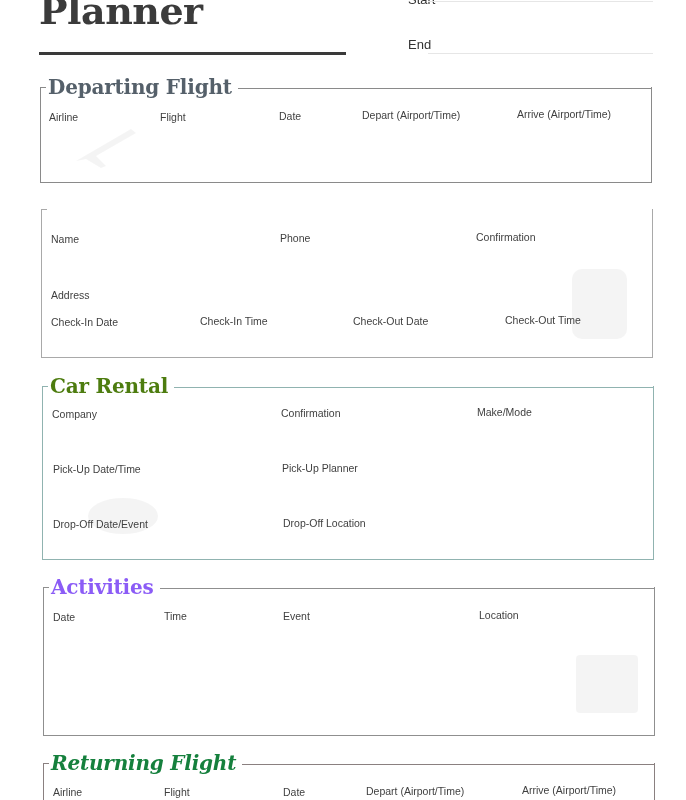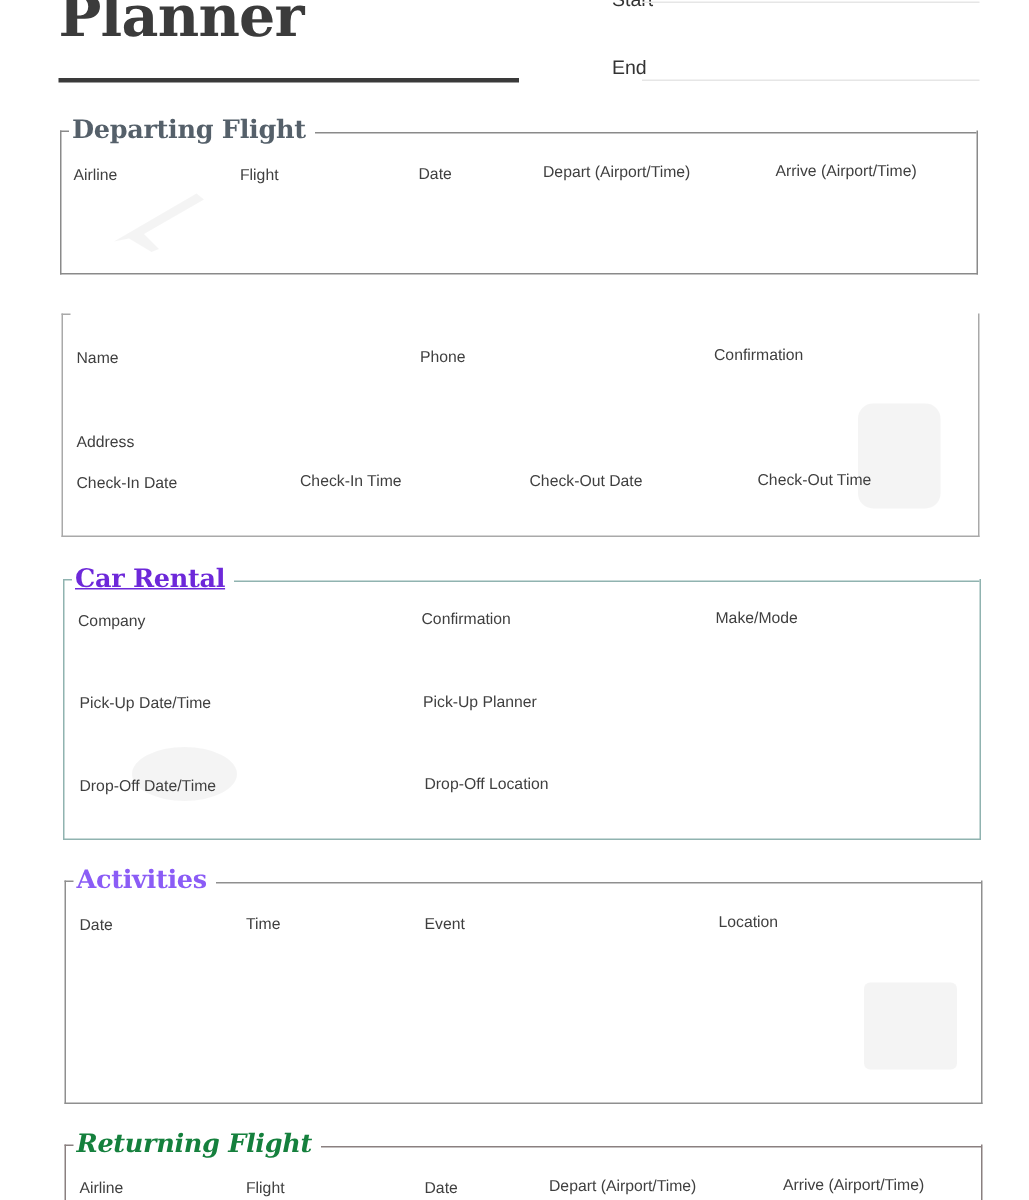--- a/index.html
+++ b/index.html
@@ -50,21 +50,21 @@
     }
     .sec-tick {
       position: absolute; left: -1px; top: 0; width: 6px; height: 1px;
     }
     .sec-head {
       position: absolute; left: 7px; top: -11px; right: 0;
       display: flex; align-items: center; height: 22px;
     }
     .sec-title {
       font-family: "DejaVu Serif", "Liberation Serif", serif;
-      font-weight: bold; font-size: 17px; white-space: nowrap;
+      font-weight: bold; font-size: 20px; white-space: nowrap;
       background: #fff; padding-right: 6px; letter-spacing: -0.2px;
     }
     .sec-line { flex: 1; height: 1px; margin-top: 2px; }
     .field-label {
       position: absolute; font-size: 10.5px; color: #3f3f3f; white-space: nowrap;
     }
 
     .watermark { position: absolute; opacity: 0.06; }
 
     
@@ -72,21 +72,21 @@
     #s-depart .sec-title { color: #55606a; }
     #s-depart .sec-line, #s-depart .sec-tick { background: #8a8a8a; }
 
     
     #s-hotel { left: 41px; top: 209px; width: 612px; height: 149px; border-color: #a9a9a9; }
     #s-hotel .sec-title { color: #8f8d86; }
     #s-hotel .sec-line, #s-hotel .sec-tick { background: #a9a9a9; }
 
     
     #s-car { left: 42px; top: 386px; width: 612px; height: 174px; border-color: #90b3b0; }
-    #s-car .sec-title { color: #6d28d9; text-decoration: underline; }
+    #s-car .sec-title { color: #4d7c0f; }
     #s-car .sec-line, #s-car .sec-tick { background: #90b3b0; }
 
     
     #s-act { left: 43px; top: 587px; width: 612px; height: 149px; border-color: #8f8f8f; }
     #s-act .sec-title { color: #8b5cf6; }
     #s-act .sec-line, #s-act .sec-tick { background: #8f8f8f; }
 
     
     #s-return { left: 43px; top: 763px; width: 612px; height: 60px; border-color: #8a8080; }
     #s-return .sec-title { color: #15803d; font-style: italic; }
@@ -144,21 +144,21 @@
     <div class="sec-tick"></div>
     <div class="sec-head">
       <span class="sec-title">Car Rental</span>
       <span class="sec-line"></span>
     </div>
     <span class="field-label" style="left:9px;top:22px">Company</span>
     <span class="field-label" style="left:238px;top:21px">Confirmation</span>
     <span class="field-label" style="left:434px;top:20px">Make/Mode</span>
     <span class="field-label" style="left:10px;top:77px">Pick-Up Date/Time</span>
     <span class="field-label" style="left:239px;top:76px">Pick-Up Planner</span>
-    <span class="field-label" style="left:10px;top:132px">Drop-Off Date/Time</span>
+    <span class="field-label" style="left:10px;top:132px">Drop-Off Date/Event</span>
     <span class="field-label" style="left:240px;top:131px">Drop-Off Location</span>
     <svg class="watermark" style="left:40px;top:105px" width="80" height="50" viewBox="0 0 80 50">
       <ellipse cx="40" cy="25" rx="35" ry="18" fill="#555"></ellipse>
     </svg>
   </div>
 
   <div class="section" id="s-act">
     <div class="sec-tick"></div>
     <div class="sec-head">
       <span class="sec-title">Activities</span>

